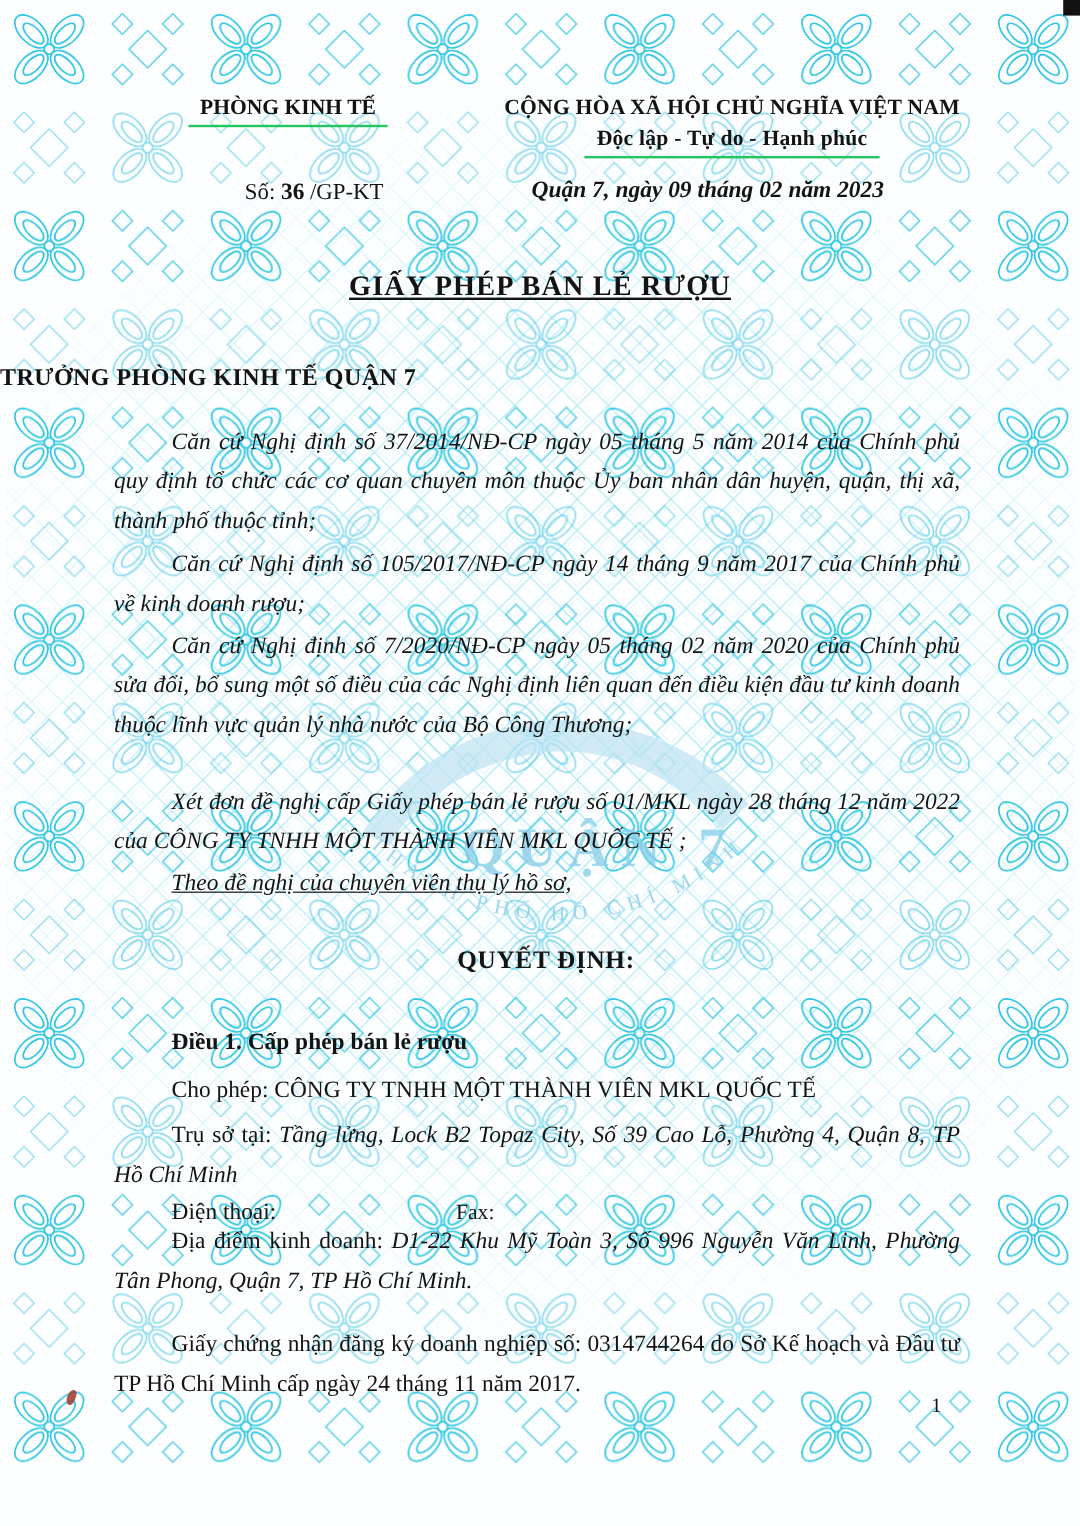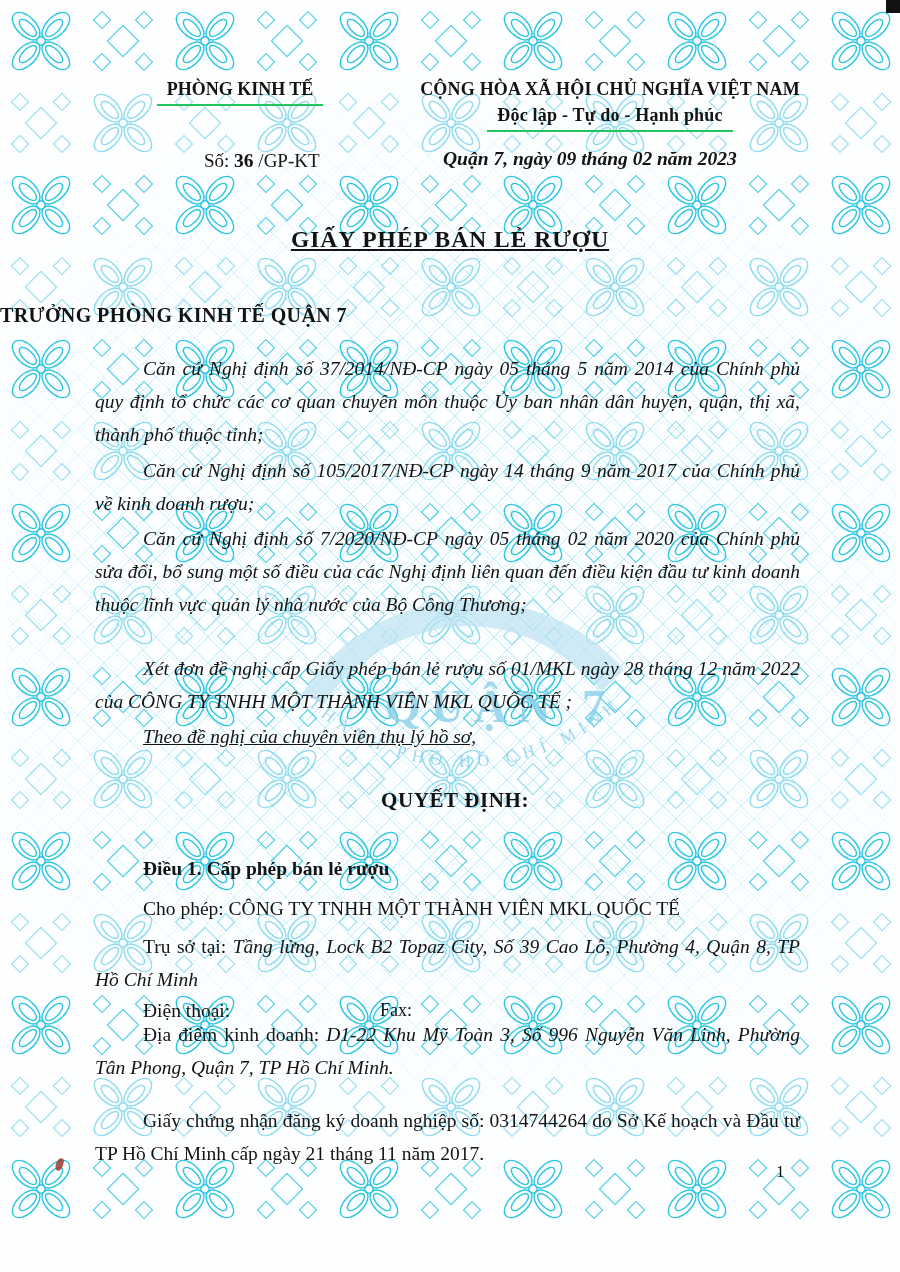--- a/index.html
+++ b/index.html
@@ -131,17 +131,17 @@
 
   <div class="txt p permit"><span>Cho phép: </span><span>CÔNG TY TNHH MỘT THÀNH VIÊN MKL QUỐC TẾ</span></div>
 
   <div class="txt p hq"><span>Trụ sở tại: </span><span class="it">Tầng lửng, Lock B2 Topaz City, Số 39 Cao Lỗ, Phường 4, Quận 8, TP Hồ Chí Minh</span></div>
 
   <span class="txt phone-label">Điện thoại:</span>
   <span class="txt fax-label">Fax:</span>
 
   <div class="txt p loc"><span>Địa điểm kinh doanh: </span><span class="it">D1-22 Khu Mỹ Toàn 3, Số 996 Nguyễn Văn Linh, Phường Tân Phong, Quận 7, TP Hồ Chí Minh.</span></div>
 
-  <div class="txt p reg">Giấy chứng nhận đăng ký doanh nghiệp số: 0314744264 do Sở Kế hoạch và Đầu tư TP Hồ Chí Minh cấp ngày 21 tháng 11 năm 2017.</div>
+  <div class="txt p reg">Giấy chứng nhận đăng ký doanh nghiệp số: 0314744264 do Sở Kế hoạch và Đầu tư TP Hồ Chí Minh cấp ngày 24 tháng 11 năm 2017.</div>
 
   <div class="txt page-no">1</div>
 
 </div>
 
 </body></html>

